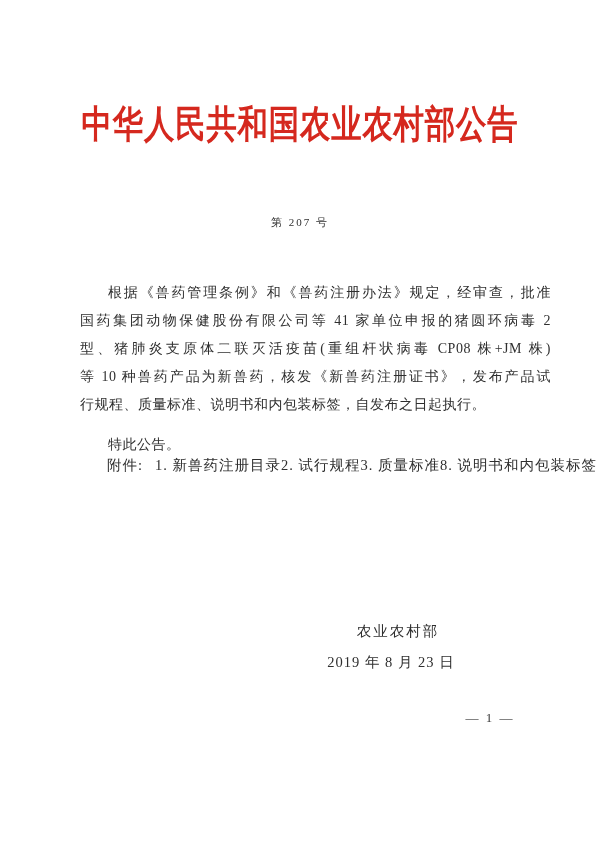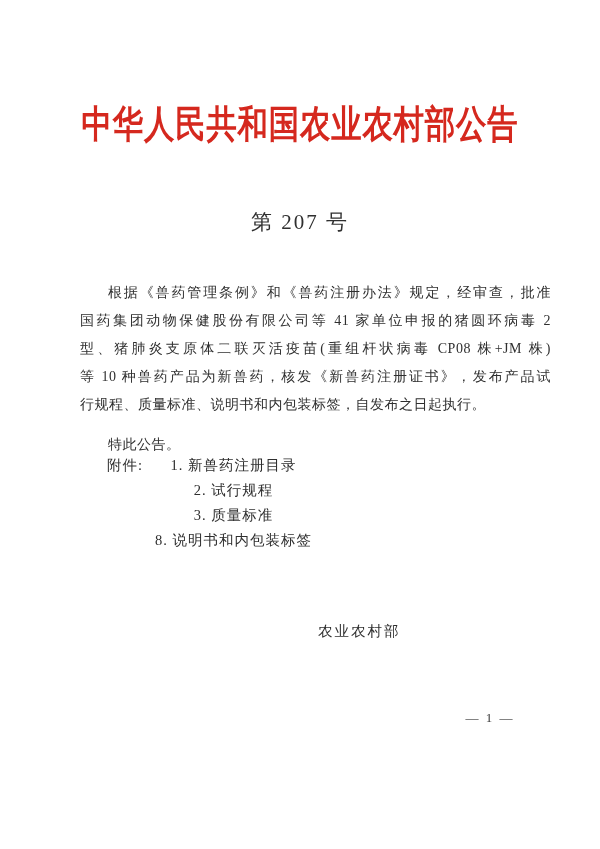--- a/index.html
+++ b/index.html
@@ -30,21 +30,21 @@
     transform-origin: 50% 50%;
     letter-spacing: 1px;
     white-space: nowrap;
   }
   .issue-number {
     position: absolute;
     top: 210px;
     left: 0;
     width: 600px;
     text-align: center;
-    font-size: 21px;
+    font-size: 11px;
     line-height: 24px;
     letter-spacing: 2px;
   }
   .body-block {
     position: absolute;
     top: 279px;
     left: 80px;
     width: 471px;
     font-size: 14px;
     line-height: 28px;
@@ -74,31 +74,31 @@
     font-size: 14.5px;
     line-height: 25px;
     letter-spacing: 1px;
     gap: 12px;
   }
   .att-label {
     white-space: nowrap;
   }
   .att-items {
     display: flex;
-    flex-direction: column;
-    text-align: center;
+    flex-direction: row;
   }
   .att-item {
     white-space: nowrap;
   }
   .signature {
     position: absolute;
     top: 621px;
     left: 318px;
     width: 160px;
+    text-align: center;
     font-size: 14.5px;
     line-height: 20px;
     letter-spacing: 2px;
   }
   .issue-date {
     position: absolute;
     top: 652px;
     left: 311px;
     width: 160px;
     text-align: center;
@@ -143,16 +143,17 @@
     <div class="att-items" id="att-items">
         <div class="att-item">1. 新兽药注册目录</div>
         <div class="att-item">2. 试行规程</div>
         <div class="att-item">3. 质量标准</div>
         <div class="att-item">8. 说明书和内包装标签</div>
       </div>
   </div>
 
   <div class="signature">农业农村部</div>
 
+  <div class="issue-date">2019 年 8 月 23 日</div>
 
   <div class="page-number">— 1 —</div>
 
 </div>
 
 </body></html>

